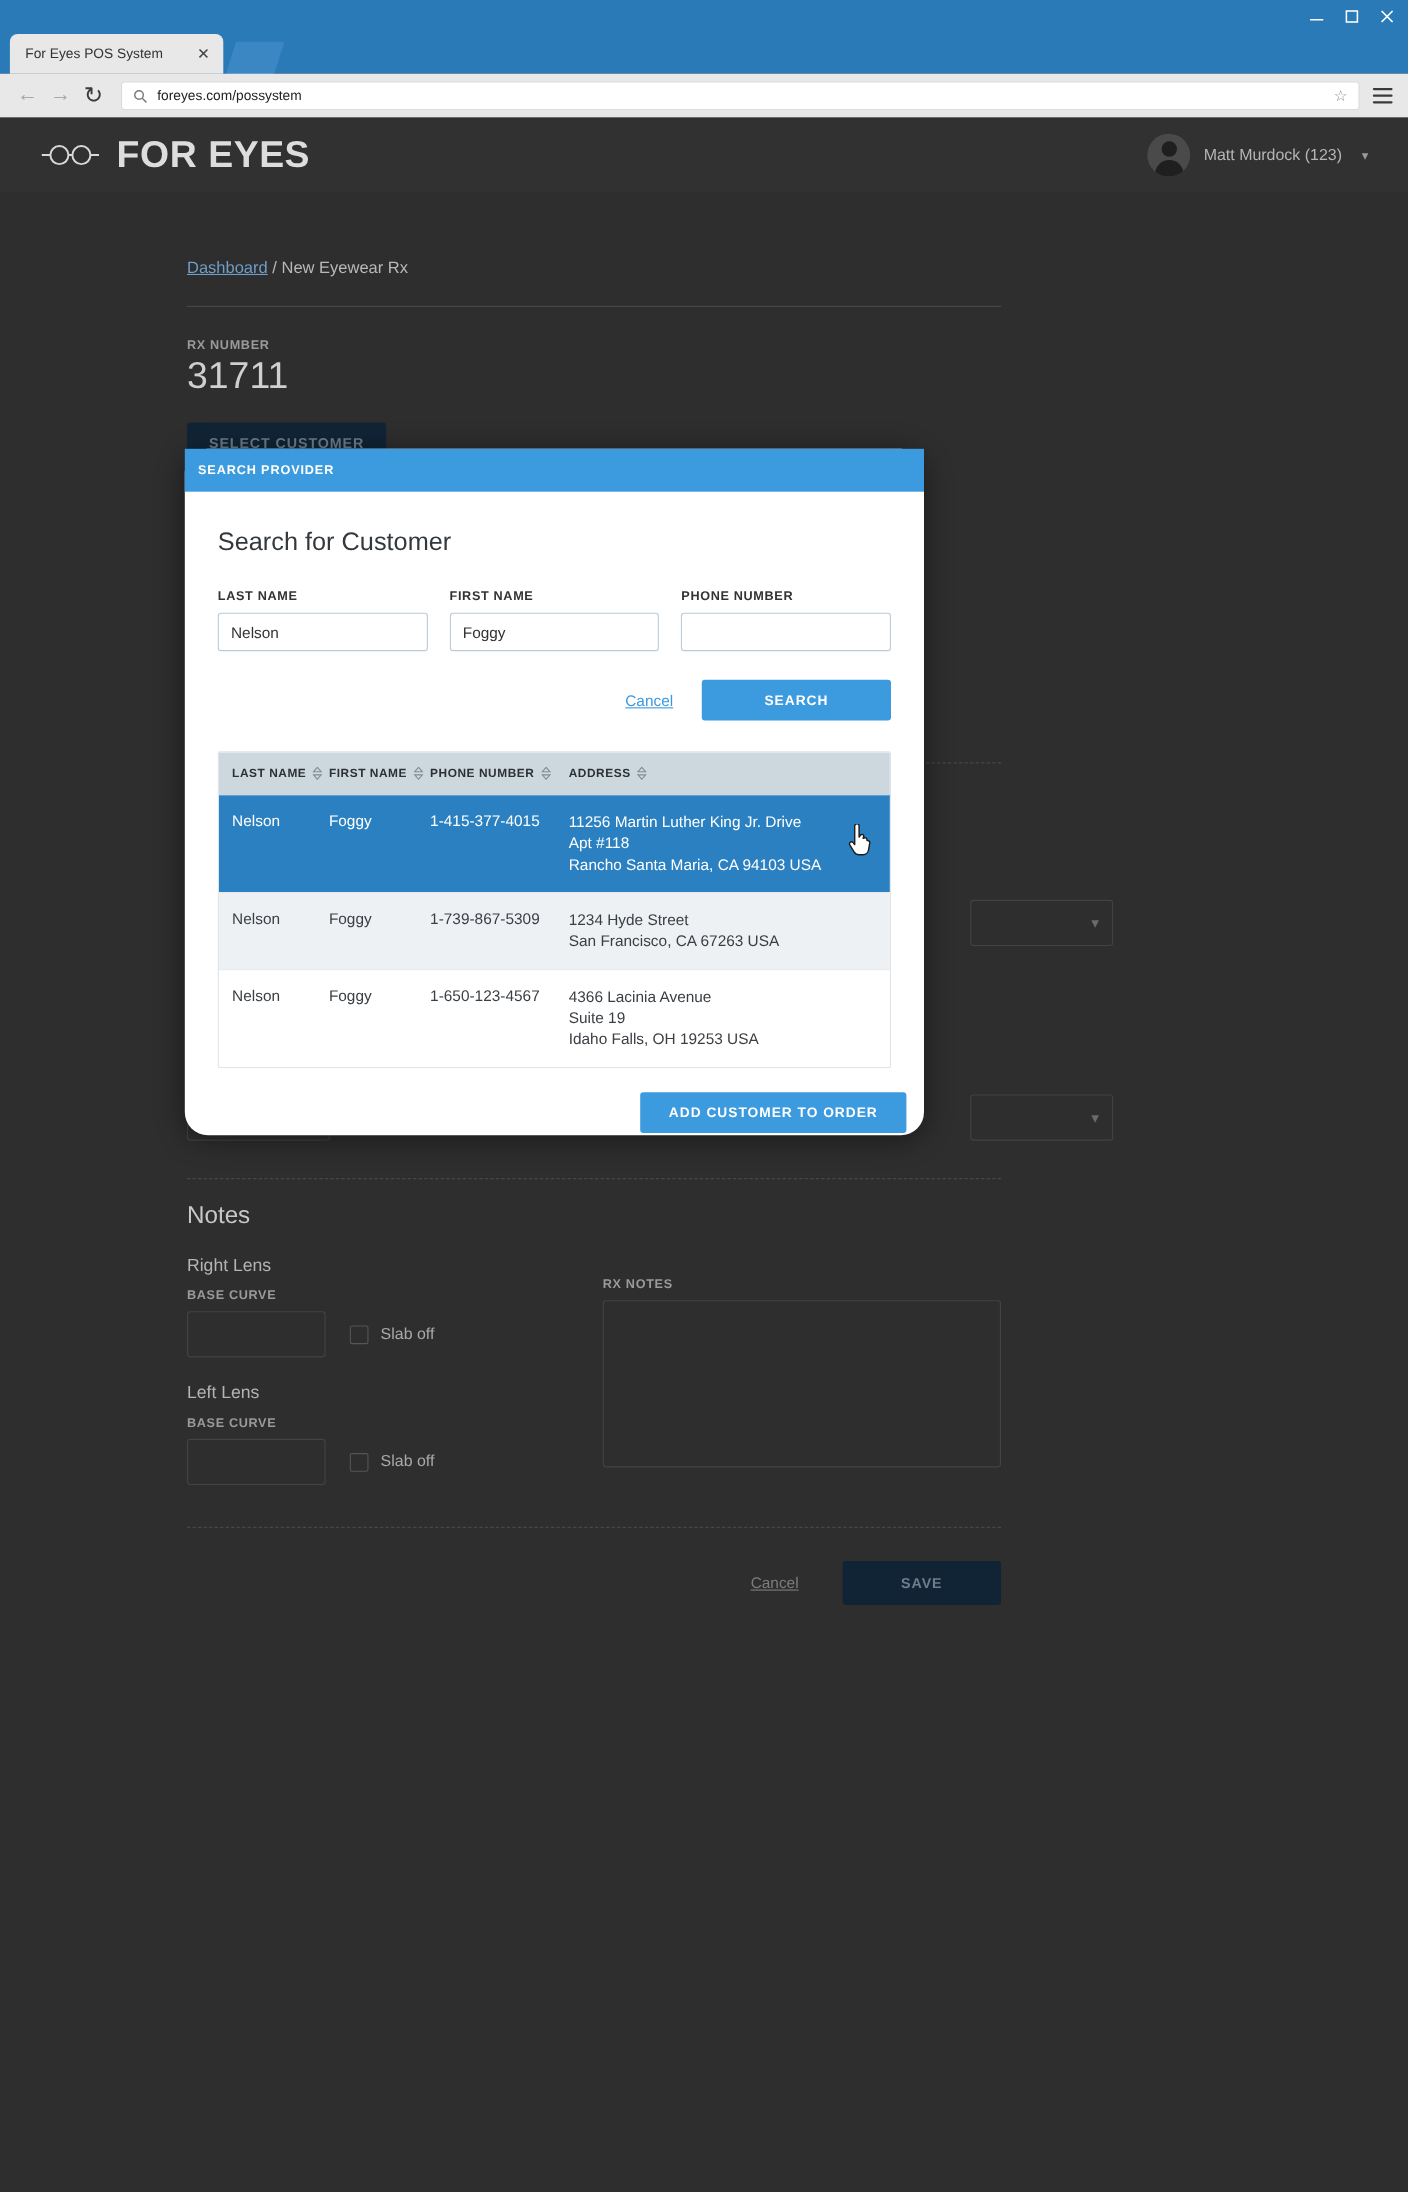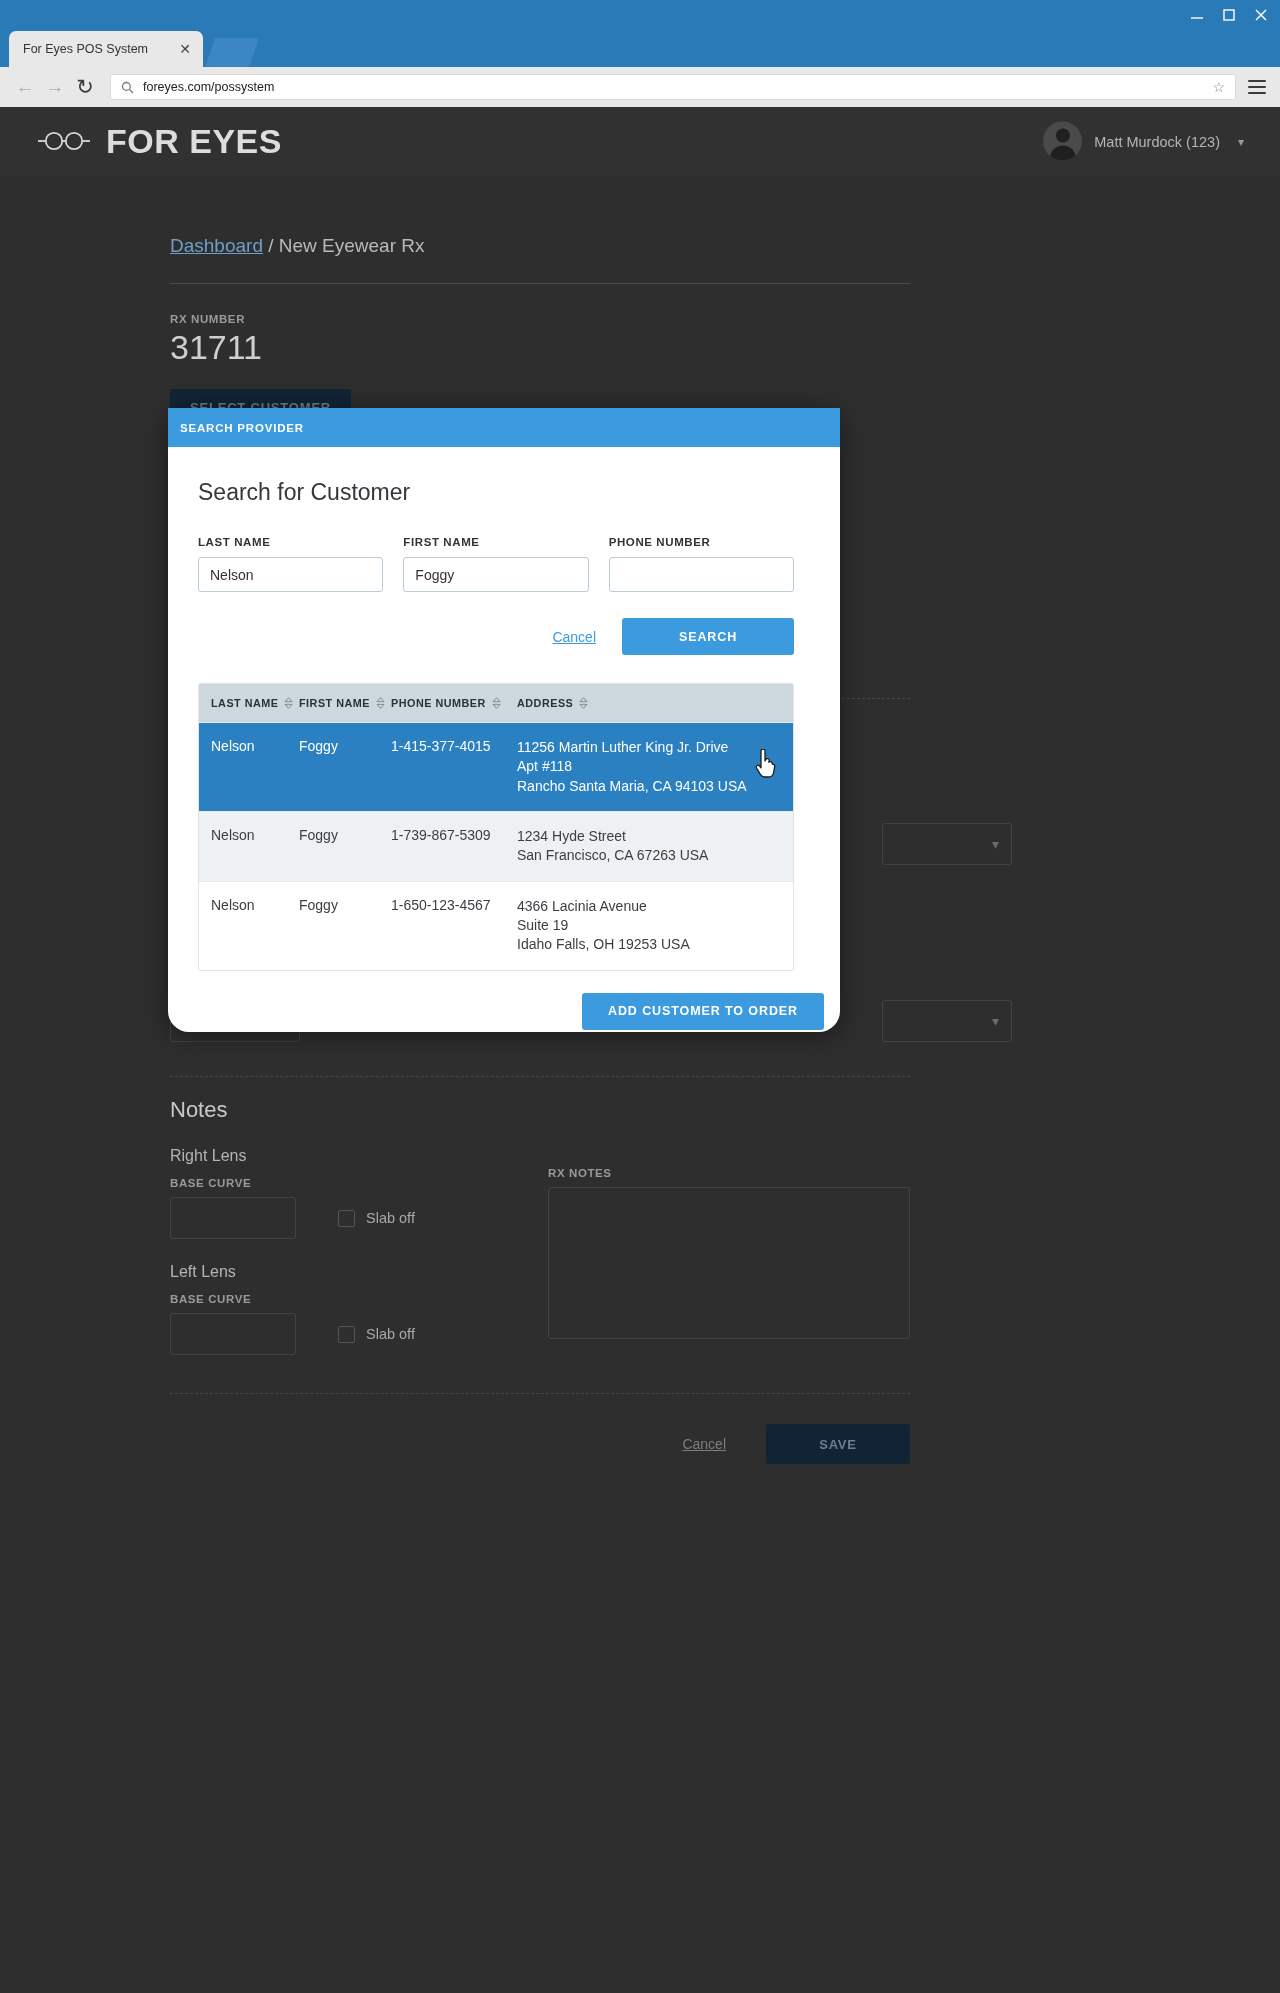--- a/index.html
+++ b/index.html
@@ -98,21 +98,21 @@
   .avatar .body {
     position: absolute; width: 26px; height: 16px; border-radius: 13px 13px 0 0;
     background: #1f1f1f; left: 6.5px; top: 24px;
   }
   .account-name { font-size: 14.5px; color: #b5b5b5; }
   .account-caret { color: #9a9a9a; font-size: 12px; margin-left: 6px; }
 
   .page {
     padding: 60px 0 0 170px; position: relative;
   }
-  .breadcrumb { font-size: 19px; color: #b9b9b9; }
+  .breadcrumb { font-size: 15px; color: #b9b9b9; }
   .breadcrumb a {
     color: #6f9ec9; text-decoration: underline;
   }
   .divider {
     width: 740px; height: 1px; background: #4a4a4a; margin: 26px 0 0 0;
   }
   .field-label {
     font-size: 11.5px; letter-spacing: 0.6px; font-weight: bold;
     color: #9a9a9a; text-transform: uppercase;
   }
@@ -136,42 +136,42 @@
     display: flex; align-items: center; justify-content: space-between;
     font-family: inherit;
   }
   .dash-divider {
     border-top: 1px dashed #474747; width: 740px; margin-top: 30px;
   }
   .checkbox-box {
     width: 17px; height: 17px; border: 1px solid #555; border-radius: 2px;
     background: transparent; display: inline-block;
   }
-  .check-row { display: flex; align-items: center; gap: 11px; margin-left: 20px; }
+  .check-row { display: flex; align-items: center; gap: 11px; }
   .check-label { font-size: 14.5px; color: #a9a9a9; }
   .link-cancel {
     color: #7d7d7d; font-size: 14px; text-decoration: underline; cursor: pointer;
   }
 
   
   .modal {
     position: absolute; left: 168px; top: 408px;
     width: 672px; height: 624px;
     background: #fff; box-shadow: 0 3px 26px rgba(0,0,0,.45);
     z-index: 50;
     border-radius: 21px;
   }
   .modal-bar {
     height: 39px; background: #3c9ade; display: flex; align-items: center;
     padding: 0 12px;
   }
   .modal-bar-title {
     color: #fff; font-size: 11.5px; font-weight: bold; letter-spacing: 0.8px;
   }
-  .modal-body { padding: 32px 46px 0 30px; }
+  .modal-body { padding: 32px 30px 0 30px; }
   .modal-heading {
     font-size: 23px; color: #33383d; font-weight: 400; margin-bottom: 30px;
   }
   .form-row { display: flex; gap: 20px; }
   .form-group { flex: 1; }
   .form-label {
     font-size: 11.5px; font-weight: bold; letter-spacing: 0.6px;
     color: #333; margin-bottom: 9px; display: block;
   }
   .form-input {

